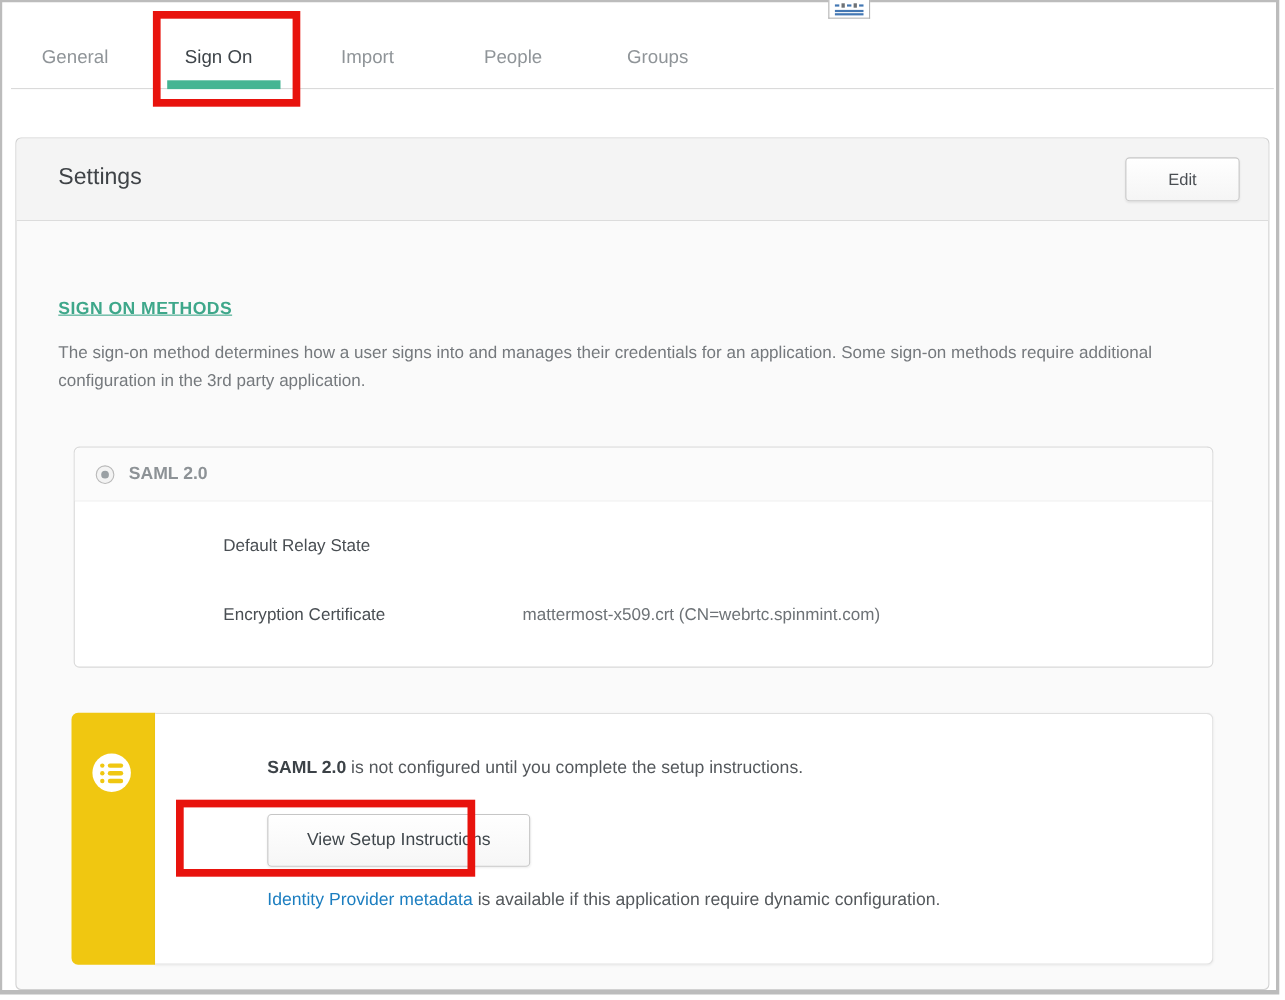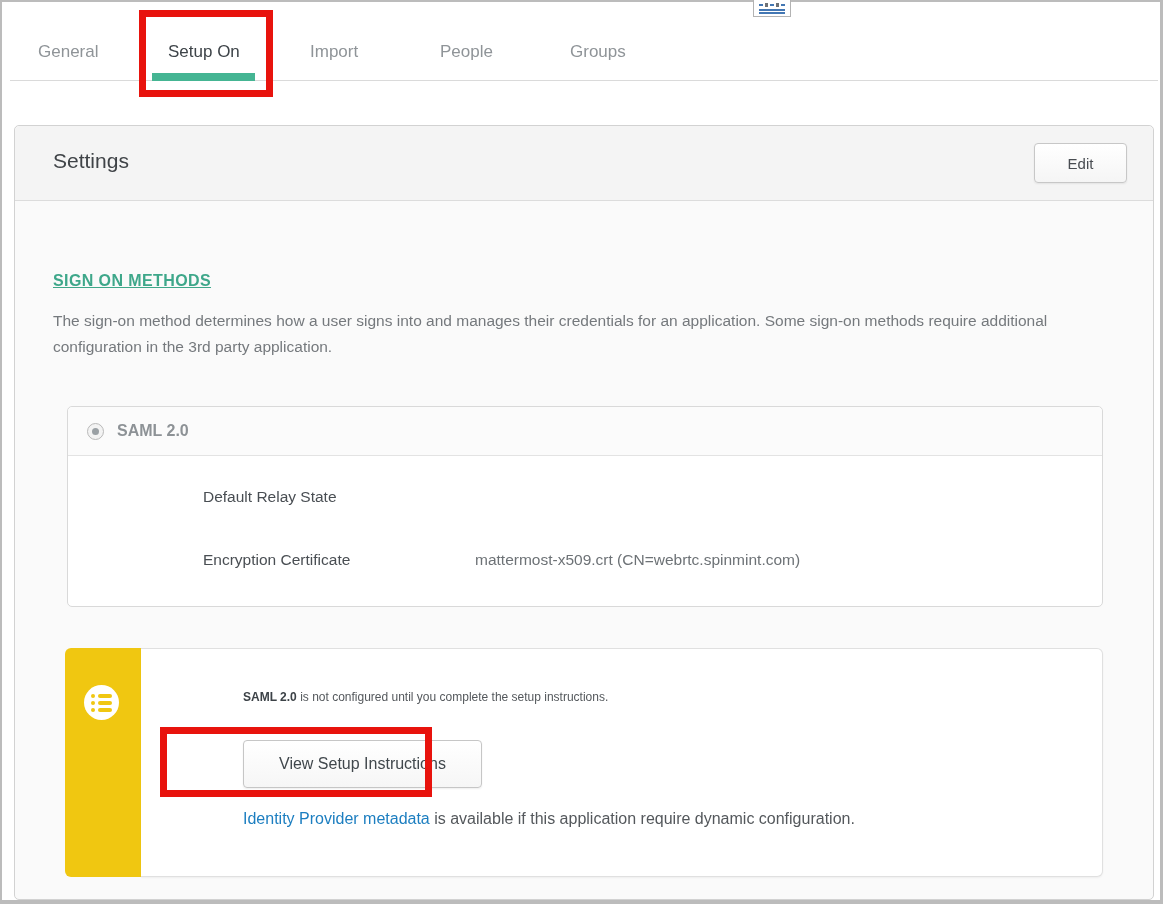--- a/index.html
+++ b/index.html
@@ -49,21 +49,21 @@
     border:1px solid #d2d2d2; border-radius:5px; background:#fafafa; z-index:2;
   }
   .panel-header {
     position:absolute; left:0; top:0; width:100%; height:75px;
     background:#f4f4f4; border-bottom:1px solid #dcdcdc; border-radius:5px 5px 0 0;
   }
   .panel-title {
     position:absolute; left:38px; top:23px; font-size:21px; color:#3f4347;
   }
   .edit-btn {
-    position:absolute; right:26px; top:17px; width:93px; height:40px;
+    position:absolute; right:26px; top:17px; width:104px; height:40px;
     background:linear-gradient(#ffffff,#f5f5f5);
     border:1px solid #c7c7c7; border-radius:4px;
     font-family:"Liberation Sans", sans-serif;
     font-size:15px; color:#494d52; cursor:pointer;
     box-shadow:0 1px 2px rgba(0,0,0,0.07);
   }
 
   .section-title {
     position:absolute; left:38px; top:146px;
     font-size:16px; font-weight:bold; letter-spacing:0.4px; color:#3ea78a;text-decoration:underline;
@@ -110,21 +110,21 @@
   }
   .list-icon .row { display:flex; align-items:center; gap:2.5px; }
   .list-icon .d { width:4px; height:4px; border-radius:50%; background:#f0c711; }
   .list-icon .b { width:14px; height:4px; border-radius:2px; background:#f0c711; }
   .callout-body {
     position:absolute; left:76px; top:0; width:962px; height:229px;
     background:#ffffff; border:1px solid #e0e0e0; border-left:none;
     border-radius:0 6px 6px 0; box-shadow:0 1px 2px rgba(0,0,0,0.05);
   }
   .callout-msg {
-    position:absolute; left:102px; top:41px; font-size:12px; color:#54585c;
+    position:absolute; left:102px; top:41px; font-size:16px; color:#54585c;
   }
   .callout-msg b { color:#3c4247; }
   .setup-btn {
     position:absolute; left:102px; top:91px; height:48px; padding:0 35px;
     background:linear-gradient(#ffffff,#f6f6f6);
     border:1px solid #c6c6c6; border-radius:4px;
     font-family:"Liberation Sans", sans-serif;
     font-size:16px; color:#40474c; cursor:pointer;
     box-shadow:0 1px 2px rgba(0,0,0,0.07);
   }
@@ -144,21 +144,21 @@
       <span class="sq"></span>
       <span class="dash"></span>
       <span class="sq"></span>
       <span class="dash"></span>
   </div>
   <div class="ln"></div>
   <div class="ln"></div>
 </div>
 
 <div class="tab" id="tab-general">General</div>
-<div class="tab active" id="tab-signon">Setup On</div>
+<div class="tab active" id="tab-signon">Sign On</div>
 <div class="tab" id="tab-import">Import</div>
 <div class="tab" id="tab-people">People</div>
 <div class="tab" id="tab-groups">Groups</div>
 <div class="tabs-divider"></div>
 <div class="active-underline"></div>
 
 <div class="panel">
   <div class="panel-header">
     <div class="panel-title">Settings</div>
     <button class="edit-btn">Edit</button>

